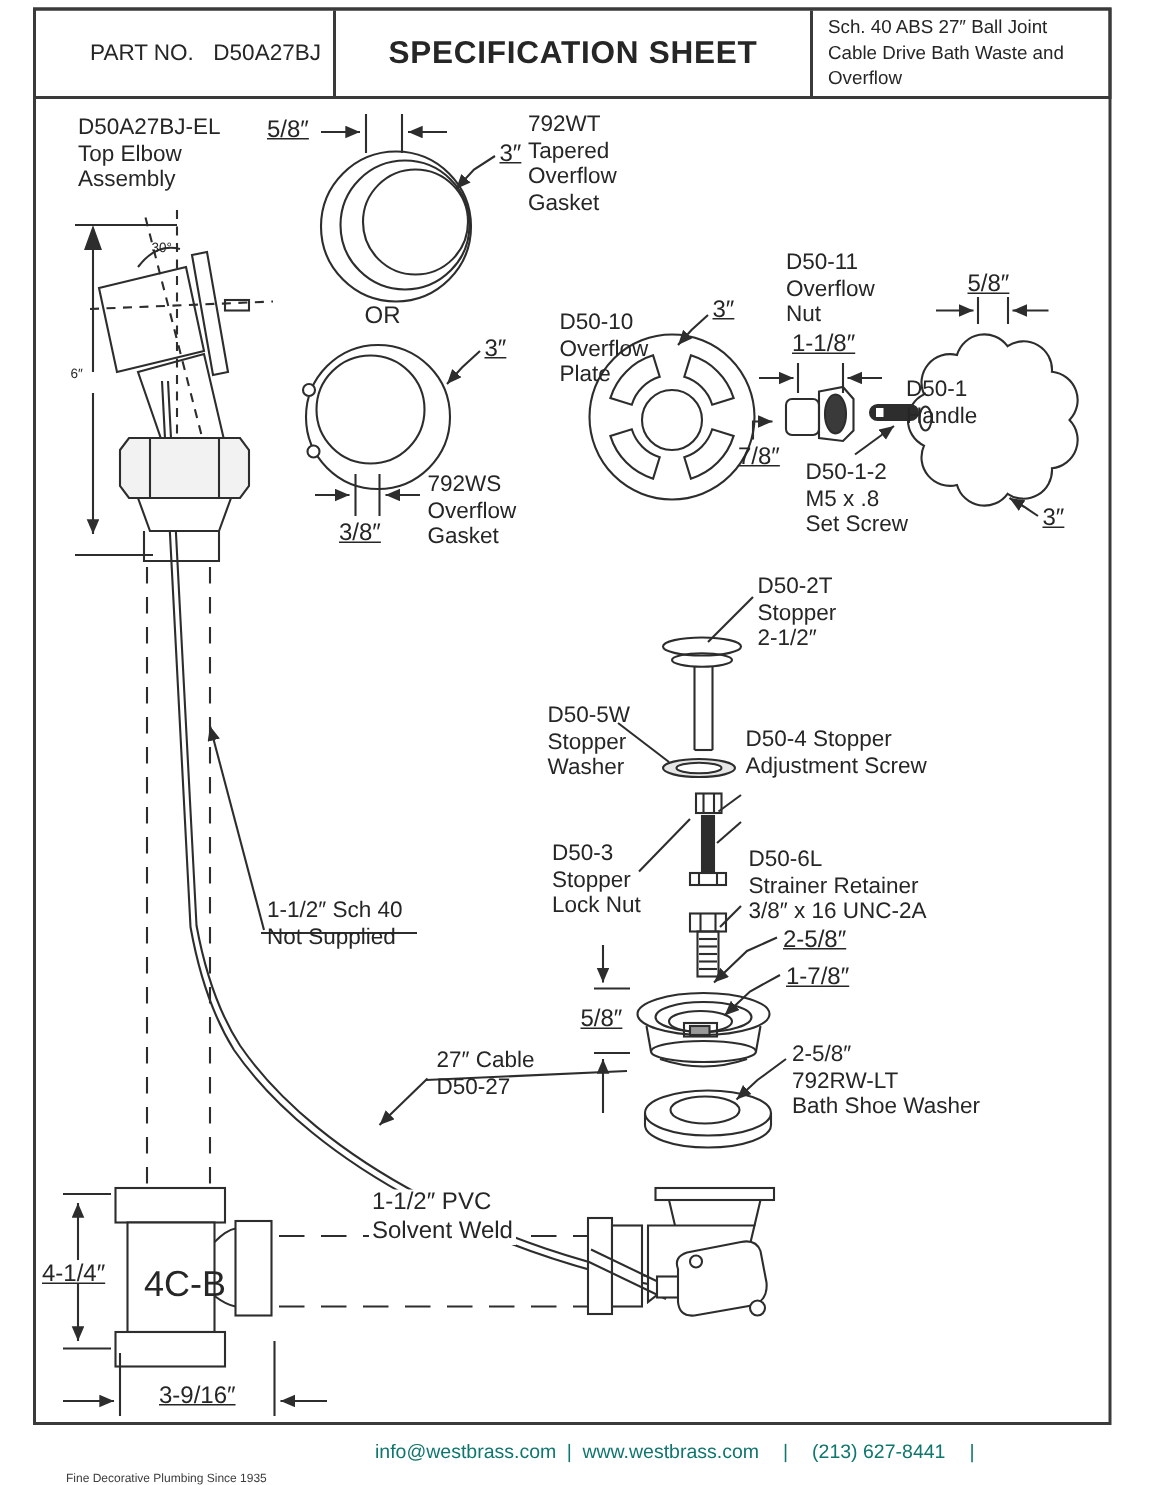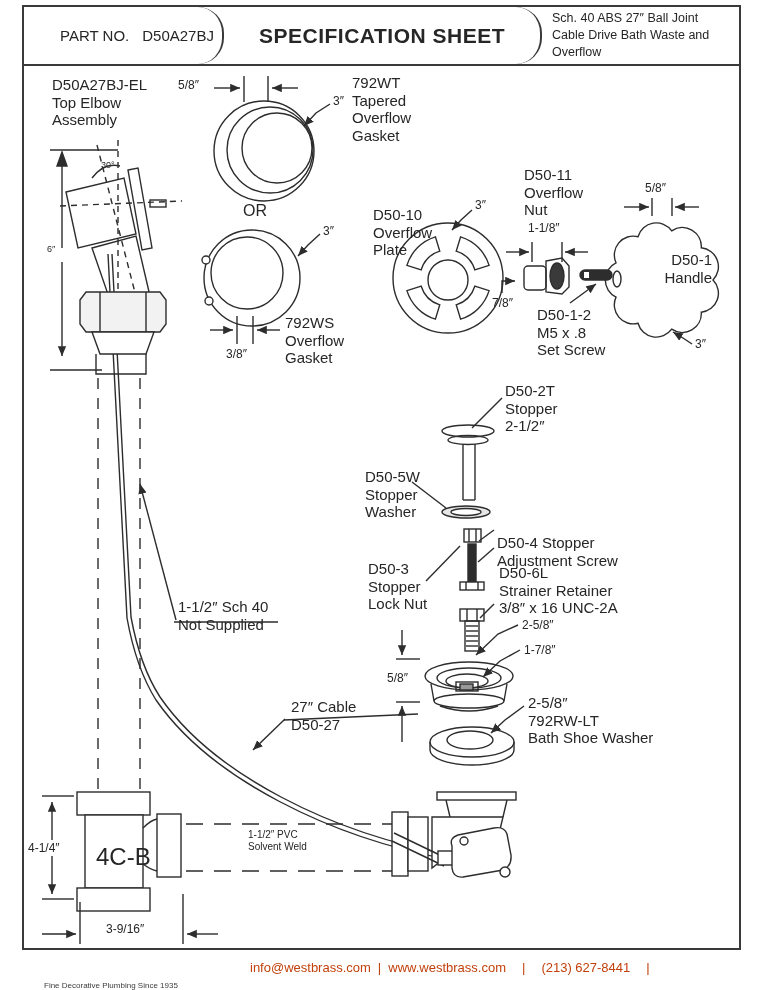--- a/index.html
+++ b/index.html
@@ -1,35 +1,35 @@
 <!DOCTYPE html>
 <html><head>
 <meta charset="utf-8">
 <style>
   html,body{margin:0;padding:0;background:#fff;}
   #page{position:relative;width:766px;height:990px;background:#fff;overflow:hidden;
         font-family:"Liberation Sans",sans-serif;color:#262626;}
   
   #frame{position:absolute;left:22px;top:5px;width:719px;height:945px;border:2px solid #3a3a3a;box-sizing:border-box;}
   #hdr{position:absolute;left:22px;top:5px;width:719px;height:61px;border:2px solid #3a3a3a;box-sizing:border-box;display:flex;}
-  .hcell{display:flex;align-items:center;box-sizing:border-box;border-radius:26px;}
+  .hcell{display:flex;align-items:center;box-sizing:border-box;}
   #hc1{width:200px;border-right:2px solid #3a3a3a;justify-content:center;gap:13px;font-size:15px;padding-left:28px;}
   #hc2{width:318px;border-right:2px solid #3a3a3a;justify-content:center;font-size:21px;font-weight:600;letter-spacing:.5px;}
   #hc3{flex:1;padding:6px 10px;font-size:12.5px;line-height:1.35;}
   
   .lbl{position:absolute;font-size:15px;line-height:1.17;white-space:pre-line;z-index:3;}
-  .dim{font-size:12px;}
+  .dim{font-size:16px;text-decoration:underline;}
   .tiny{font-size:9px;}
   .bg{background:#fff;padding:0 2px;}
   svg{position:absolute;left:0;top:0;z-index:2;pointer-events:none;}
   
   #footer{position:absolute;left:0;top:950px;width:766px;height:40px;}
   #brand{position:absolute;left:20px;top:2px;font-family:"Liberation Serif",serif;font-size:26px;letter-spacing:3px;color:#1d1d1d;margin-top:42px;}
   #tagline{position:absolute;left:44px;top:31px;font-size:8px;color:#3c3c3c;}
-  #contact{position:absolute;left:250px;top:10px;font-size:13px;color:#c2410c;display:flex;align-items:flex-start;}
+  #contact{position:absolute;left:250px;top:10px;font-size:13px;color:#0f766e;display:flex;align-items:flex-start;}
   #contact .sep1{margin:0 7px;}
   #contact .sep2{margin:0 16px;}
 </style>
 </head>
 <body>
 
 <div id="page">
 
   <div id="frame"></div>
   <div id="hdr">
@@ -242,51 +242,51 @@
   <div class="lbl dim" style="left:475px;top:198px">3″</div>
   <div class="lbl" style="left:524px;top:166px">D50-11
 Overflow
 Nut</div>
   <div class="lbl dim" style="left:528px;top:221px">1-1/8″</div>
   <div class="lbl dim" style="left:492px;top:296px">7/8″</div>
   <div class="lbl" style="left:537px;top:306px">D50-1-2
 M5 x .8
 Set Screw</div>
   <div class="lbl dim" style="left:645px;top:181px">5/8″</div>
-  <div class="lbl" style="left:640px;top:251px;width:72px;text-align:right">D50-1
+  <div class="lbl" style="left:604px;top:251px;width:72px;text-align:left">D50-1
 Handle</div>
   <div class="lbl dim" style="left:695px;top:337px">3″</div>
   <div class="lbl" style="left:505px;top:382px">D50-2T
 Stopper
 2-1/2″</div>
   <div class="lbl" style="left:365px;top:468px">D50-5W
 Stopper
 Washer</div>
-  <div class="lbl" style="left:497px;top:534px">D50-4 Stopper
+  <div class="lbl" style="left:497px;top:484px">D50-4 Stopper
 Adjustment Screw</div>
   <div class="lbl" style="left:368px;top:560px">D50-3
 Stopper
 Lock Nut</div>
   <div class="lbl" style="left:499px;top:564px">D50-6L
 Strainer Retainer
 3/8″ x 16 UNC-2A</div>
   <div class="lbl dim" style="left:522px;top:618px">2-5/8″</div>
   <div class="lbl dim" style="left:524px;top:643px">1-7/8″</div>
   <div class="lbl dim bg" style="left:385px;top:671px">5/8″</div>
   <div class="lbl" style="left:528px;top:694px">2-5/8″
 792RW-LT
 Bath Shoe Washer</div>
   <div class="lbl" style="left:291px;top:698px">27″ Cable
 D50-27</div>
   <div class="lbl" style="left:178px;top:598px">1-1/2″ Sch 40
 Not Supplied</div>
   <div class="lbl dim" style="left:28px;top:841px">4-1/4″</div>
   <div class="lbl" style="left:96px;top:843px;font-size:24px">4C-B</div>
   <div class="lbl dim" style="left:106px;top:922px">3-9/16″</div>
-  <div class="lbl bg" style="left:246px;top:829px;font-size:10px">1-1/2″ PVC
+  <div class="lbl bg" style="left:246px;top:793px;font-size:16px">1-1/2″ PVC
 Solvent Weld</div>
 
   <div id="footer">
     <div id="brand">WESTBRASS</div>
     <div id="tagline">Fine Decorative Plumbing Since 1935</div>
     <div id="contact">
       <span>info@westbrass.com</span>
       <span class="sep1">|</span>
       <span>www.westbrass.com</span>
       <span class="sep2">|</span>

